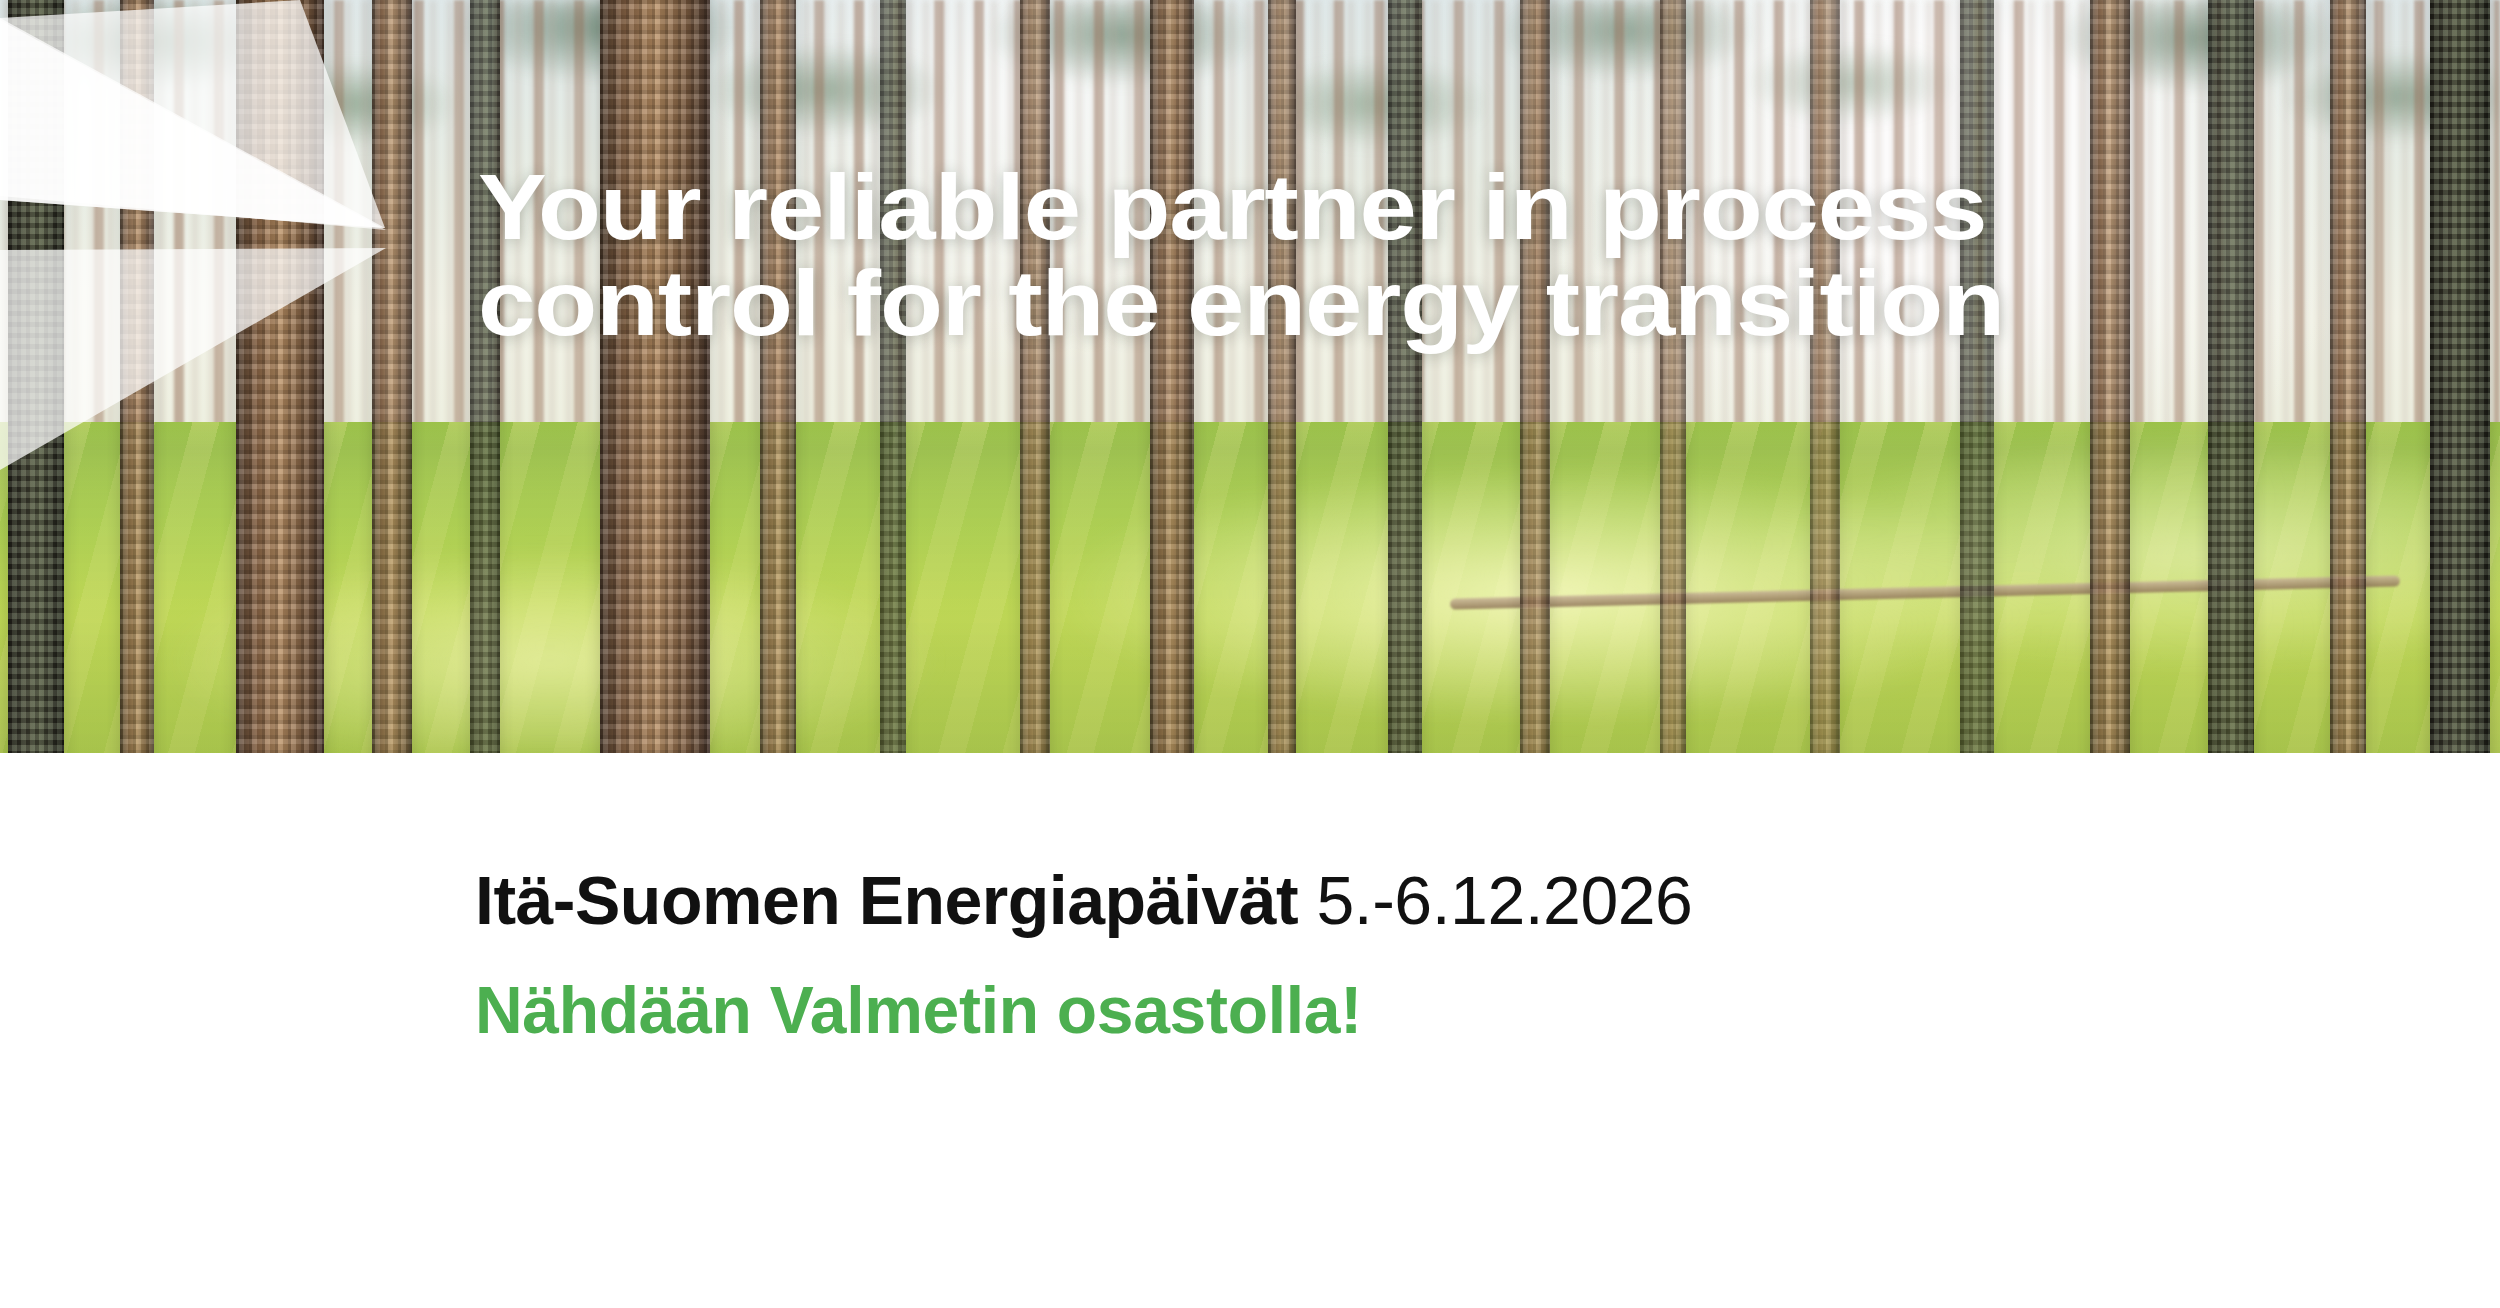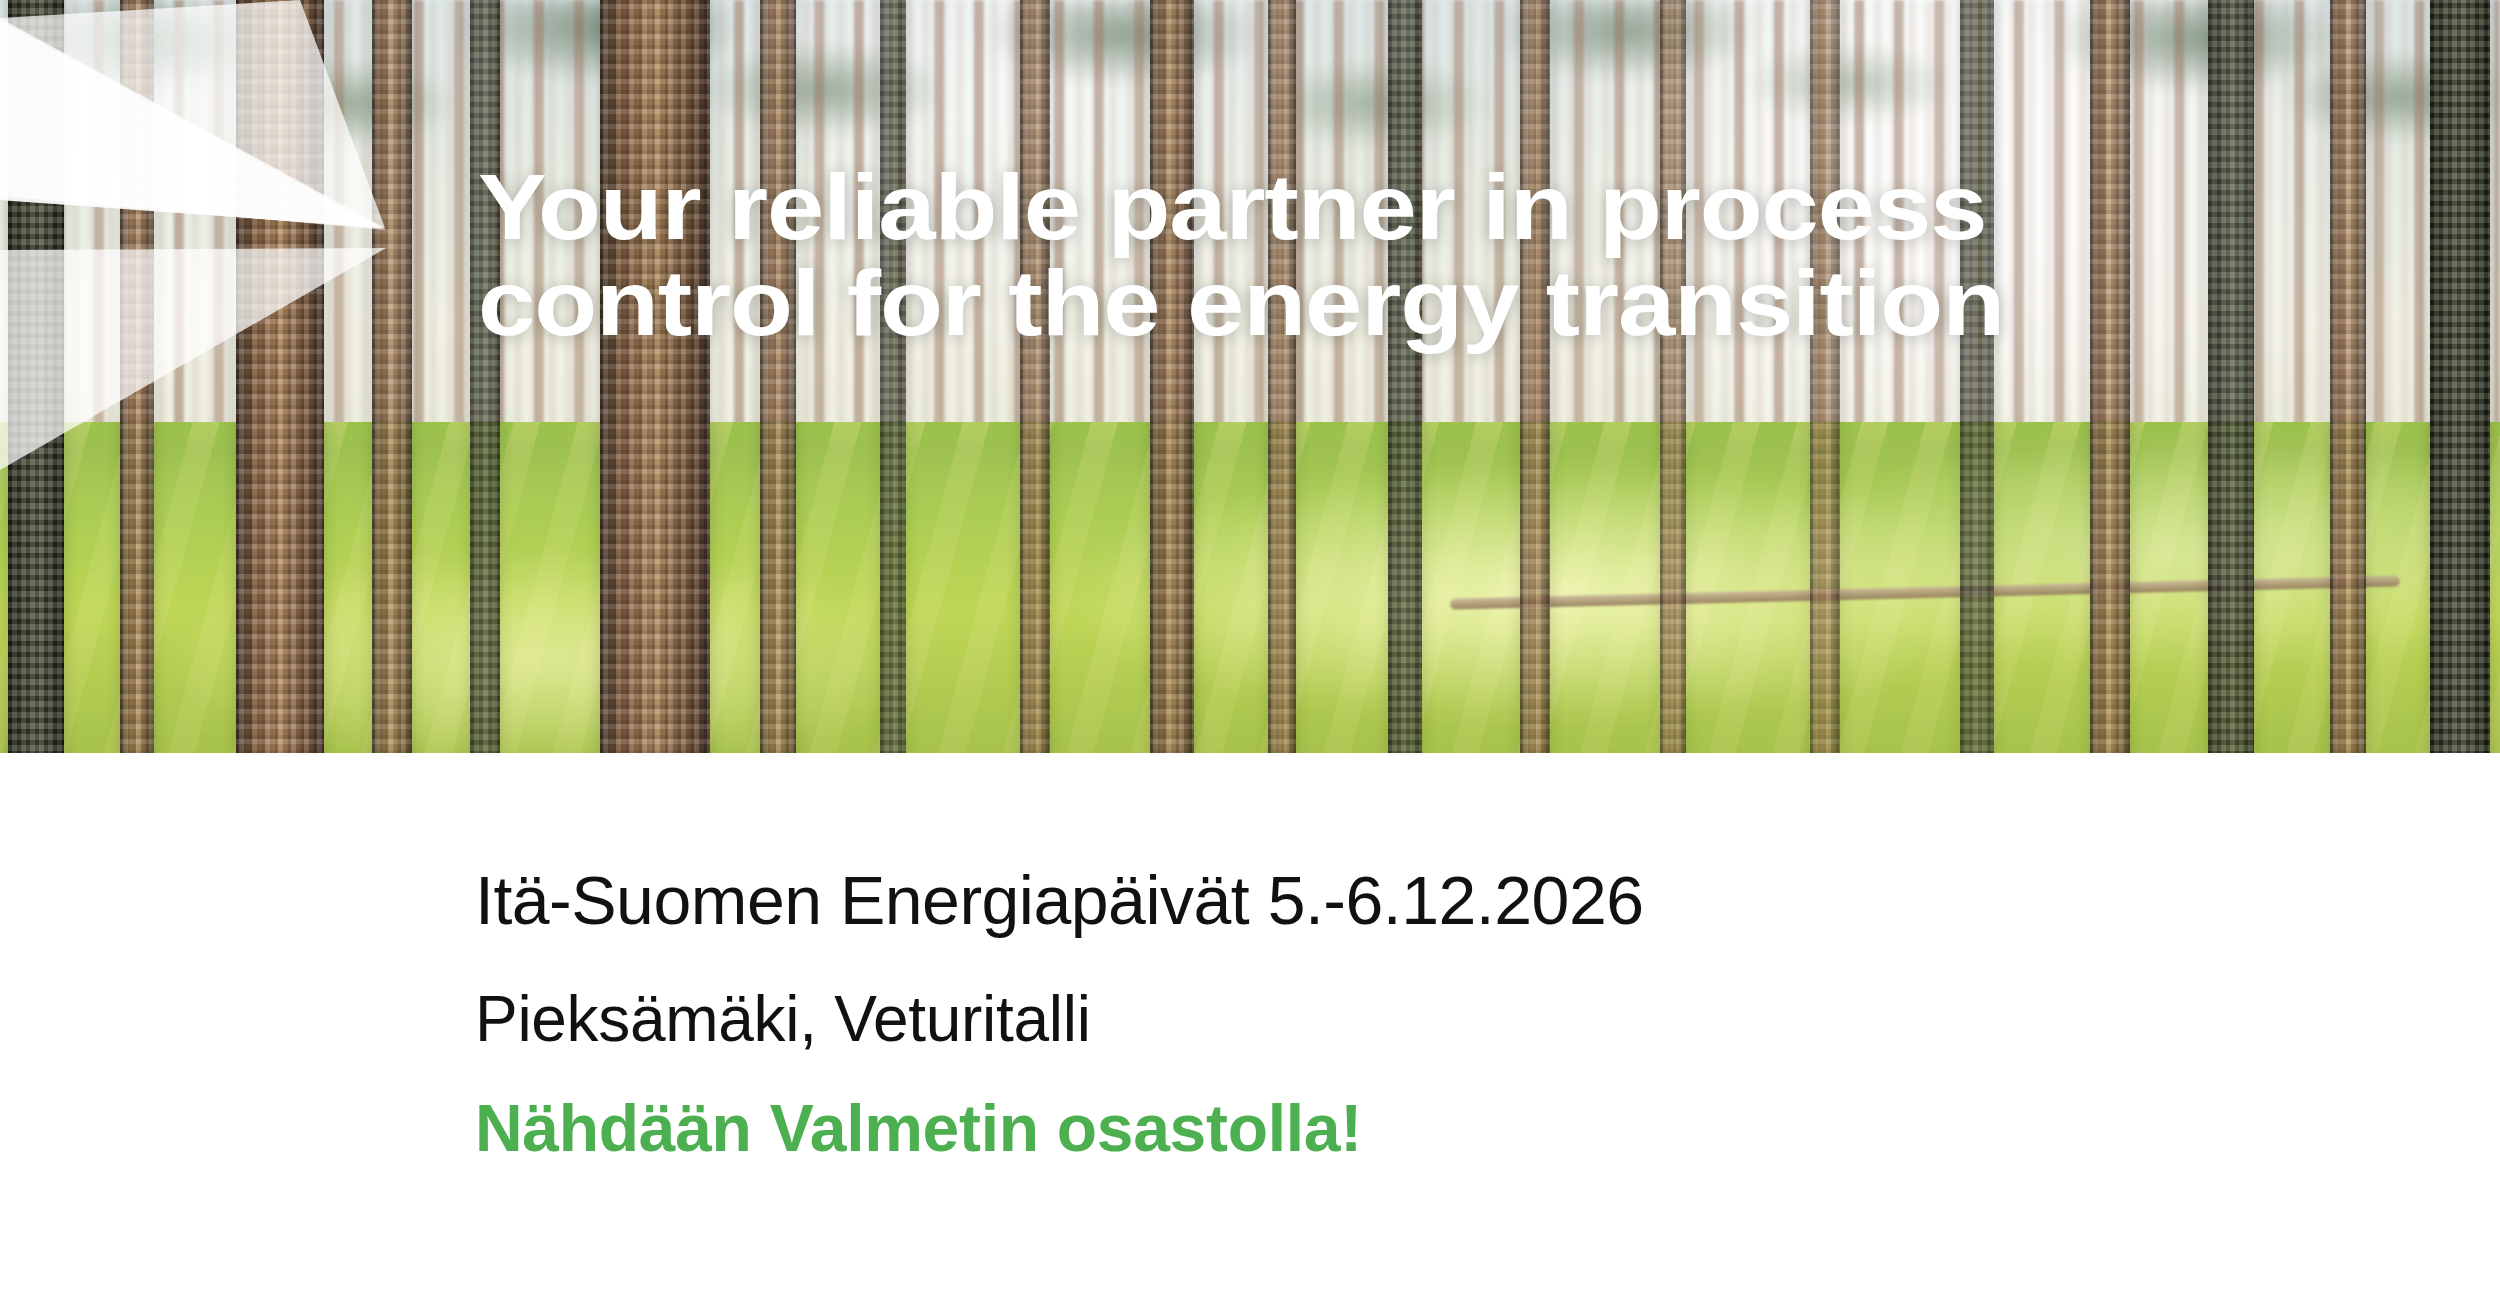--- a/index.html
+++ b/index.html
@@ -138,21 +138,21 @@
     transform:scaleX(1.12); transform-origin:left center; }
 
   
   .info {
     position:absolute; left:475px; top:862px; width:1900px;
   }
   .info-line { display:block; white-space:nowrap; color:#111111; }
   .line-event {
     font-size:68px; line-height:1.12; letter-spacing:-.5px;
   }
-  .line-event .ev-name { font-weight:400; }
+  .line-event .ev-name { font-weight:700; }
   .line-event .ev-date { font-weight:400; }
   .line-venue {
     font-size:64px; font-weight:400; line-height:1.12; letter-spacing:-.3px;
     margin-top:46px;
   }
   .line-cta {
     font-size:66px; font-weight:700; line-height:1.12; letter-spacing:-.3px;
     margin-top:36px;
   }
 </style>
@@ -210,17 +210,16 @@
     <div class="headline" style="color: rgb(255, 255, 255);">
       <span class="ln">Your reliable partner in process</span>
       <span class="ln">control for the energy transition</span>
     </div>
   </div>
 
   <div class="info" style="color: rgb(17, 17, 17);">
     <div class="info-line line-event">
       <span class="ev-name">Itä-Suomen Energiapäivät</span><span>&nbsp;</span><span class="ev-date">5.-6.12.2026</span>
     </div>
-    <div class="info-line line-venue">Pieksämäki, Veturitalli</div>
     <div class="info-line line-cta" style="color: rgb(76, 175, 80);">Nähdään Valmetin osastolla!</div>
   </div>
 
 </div>
 
 </body></html>

